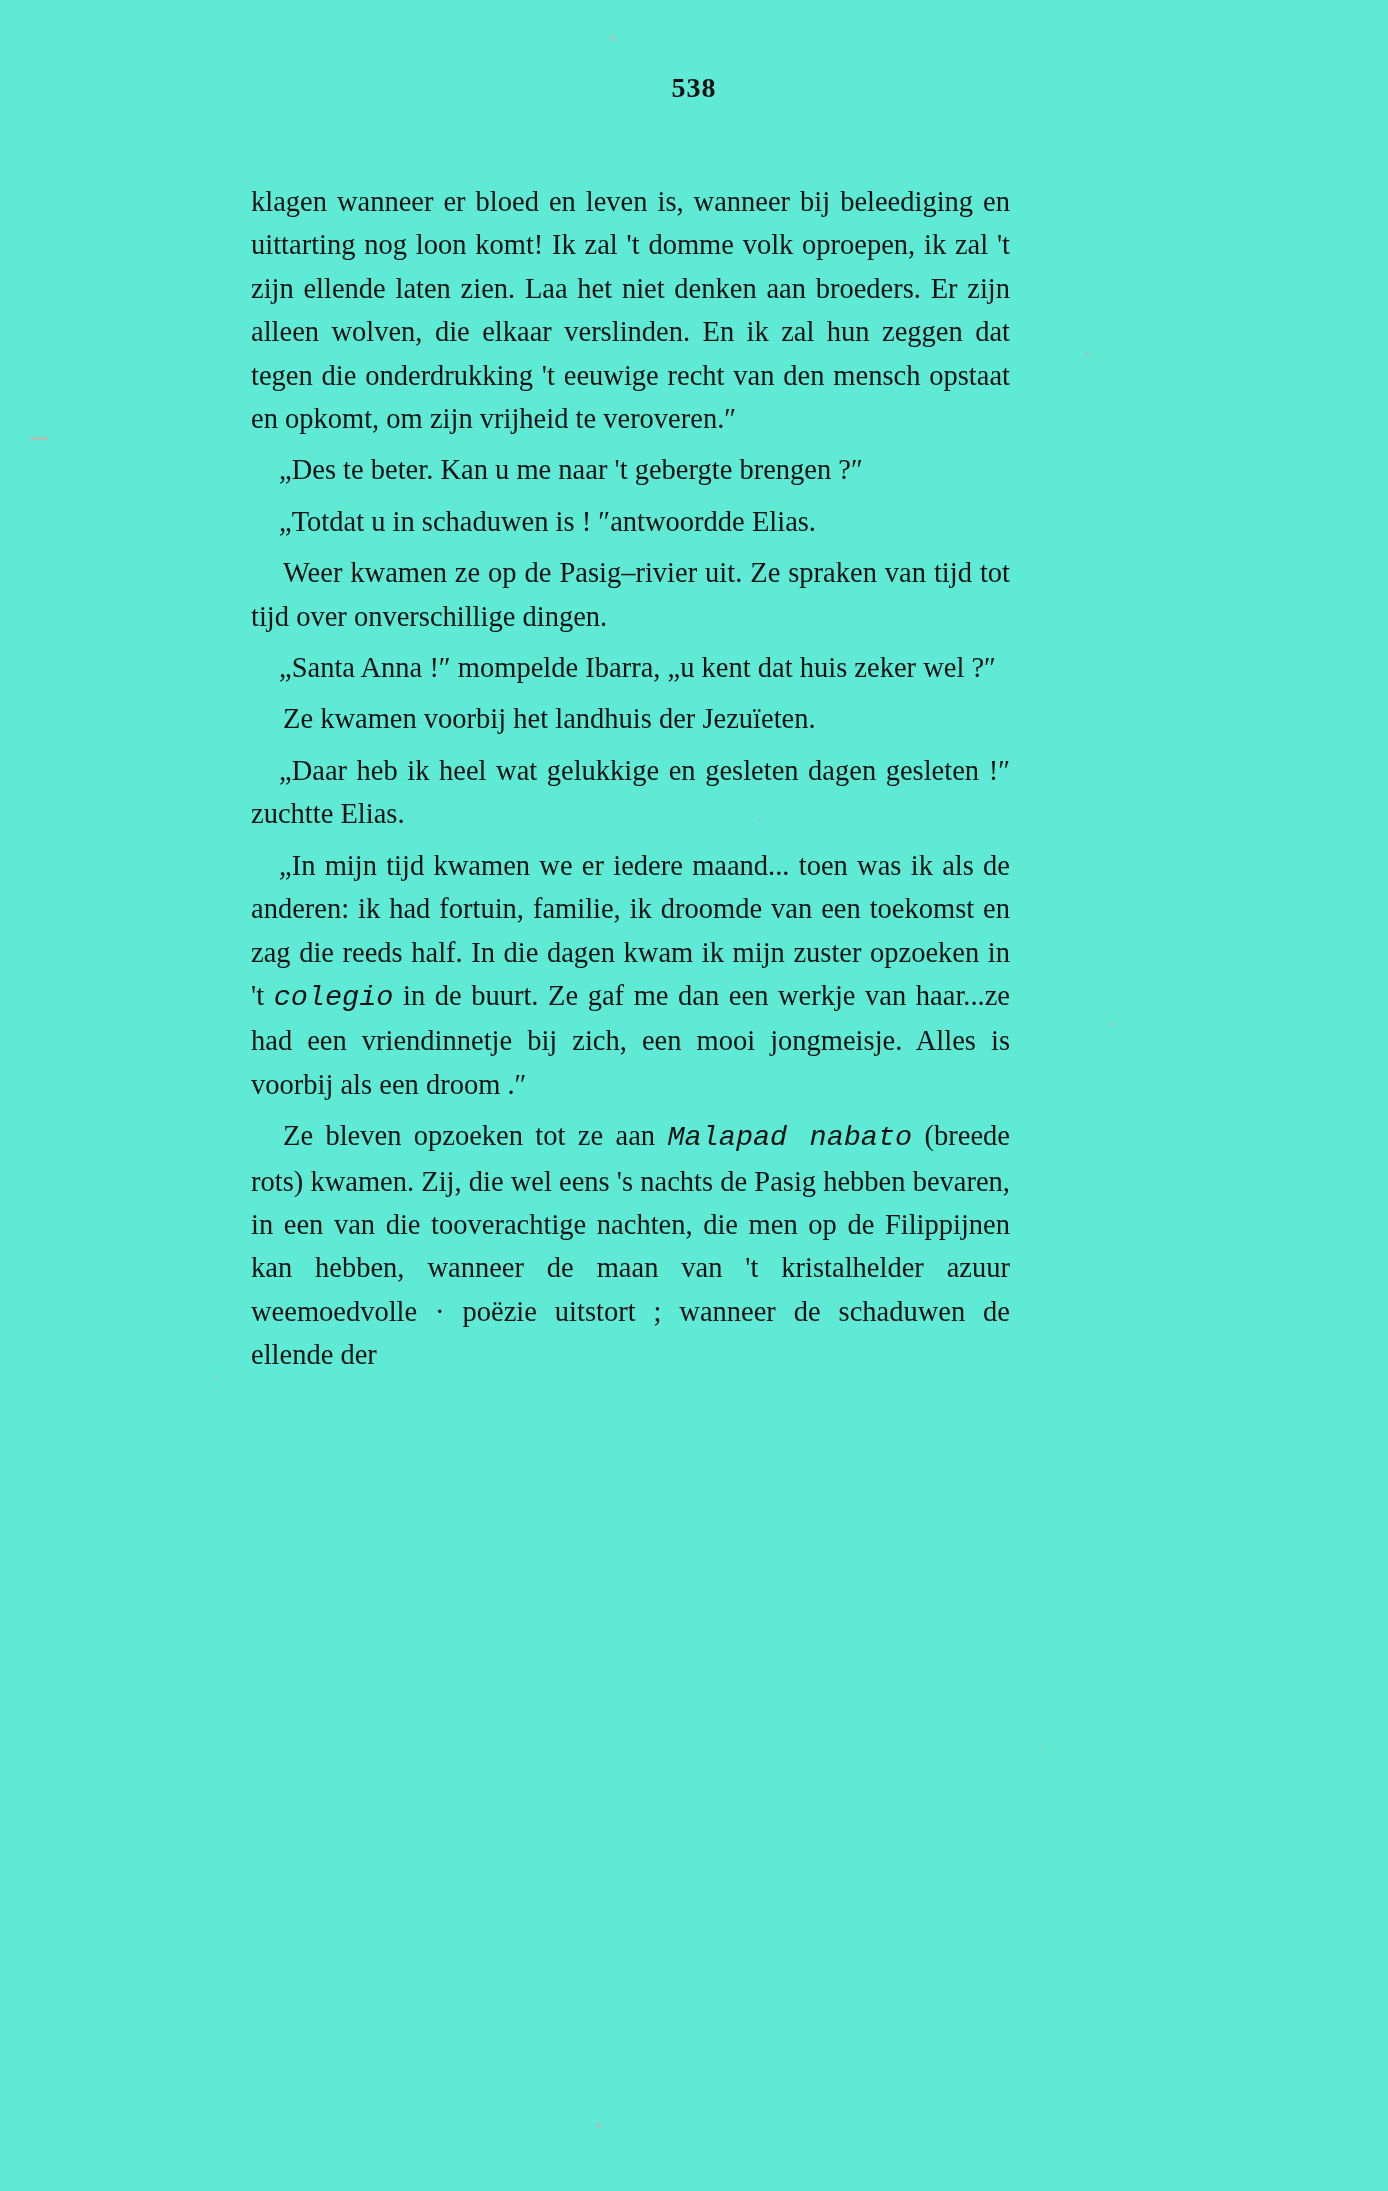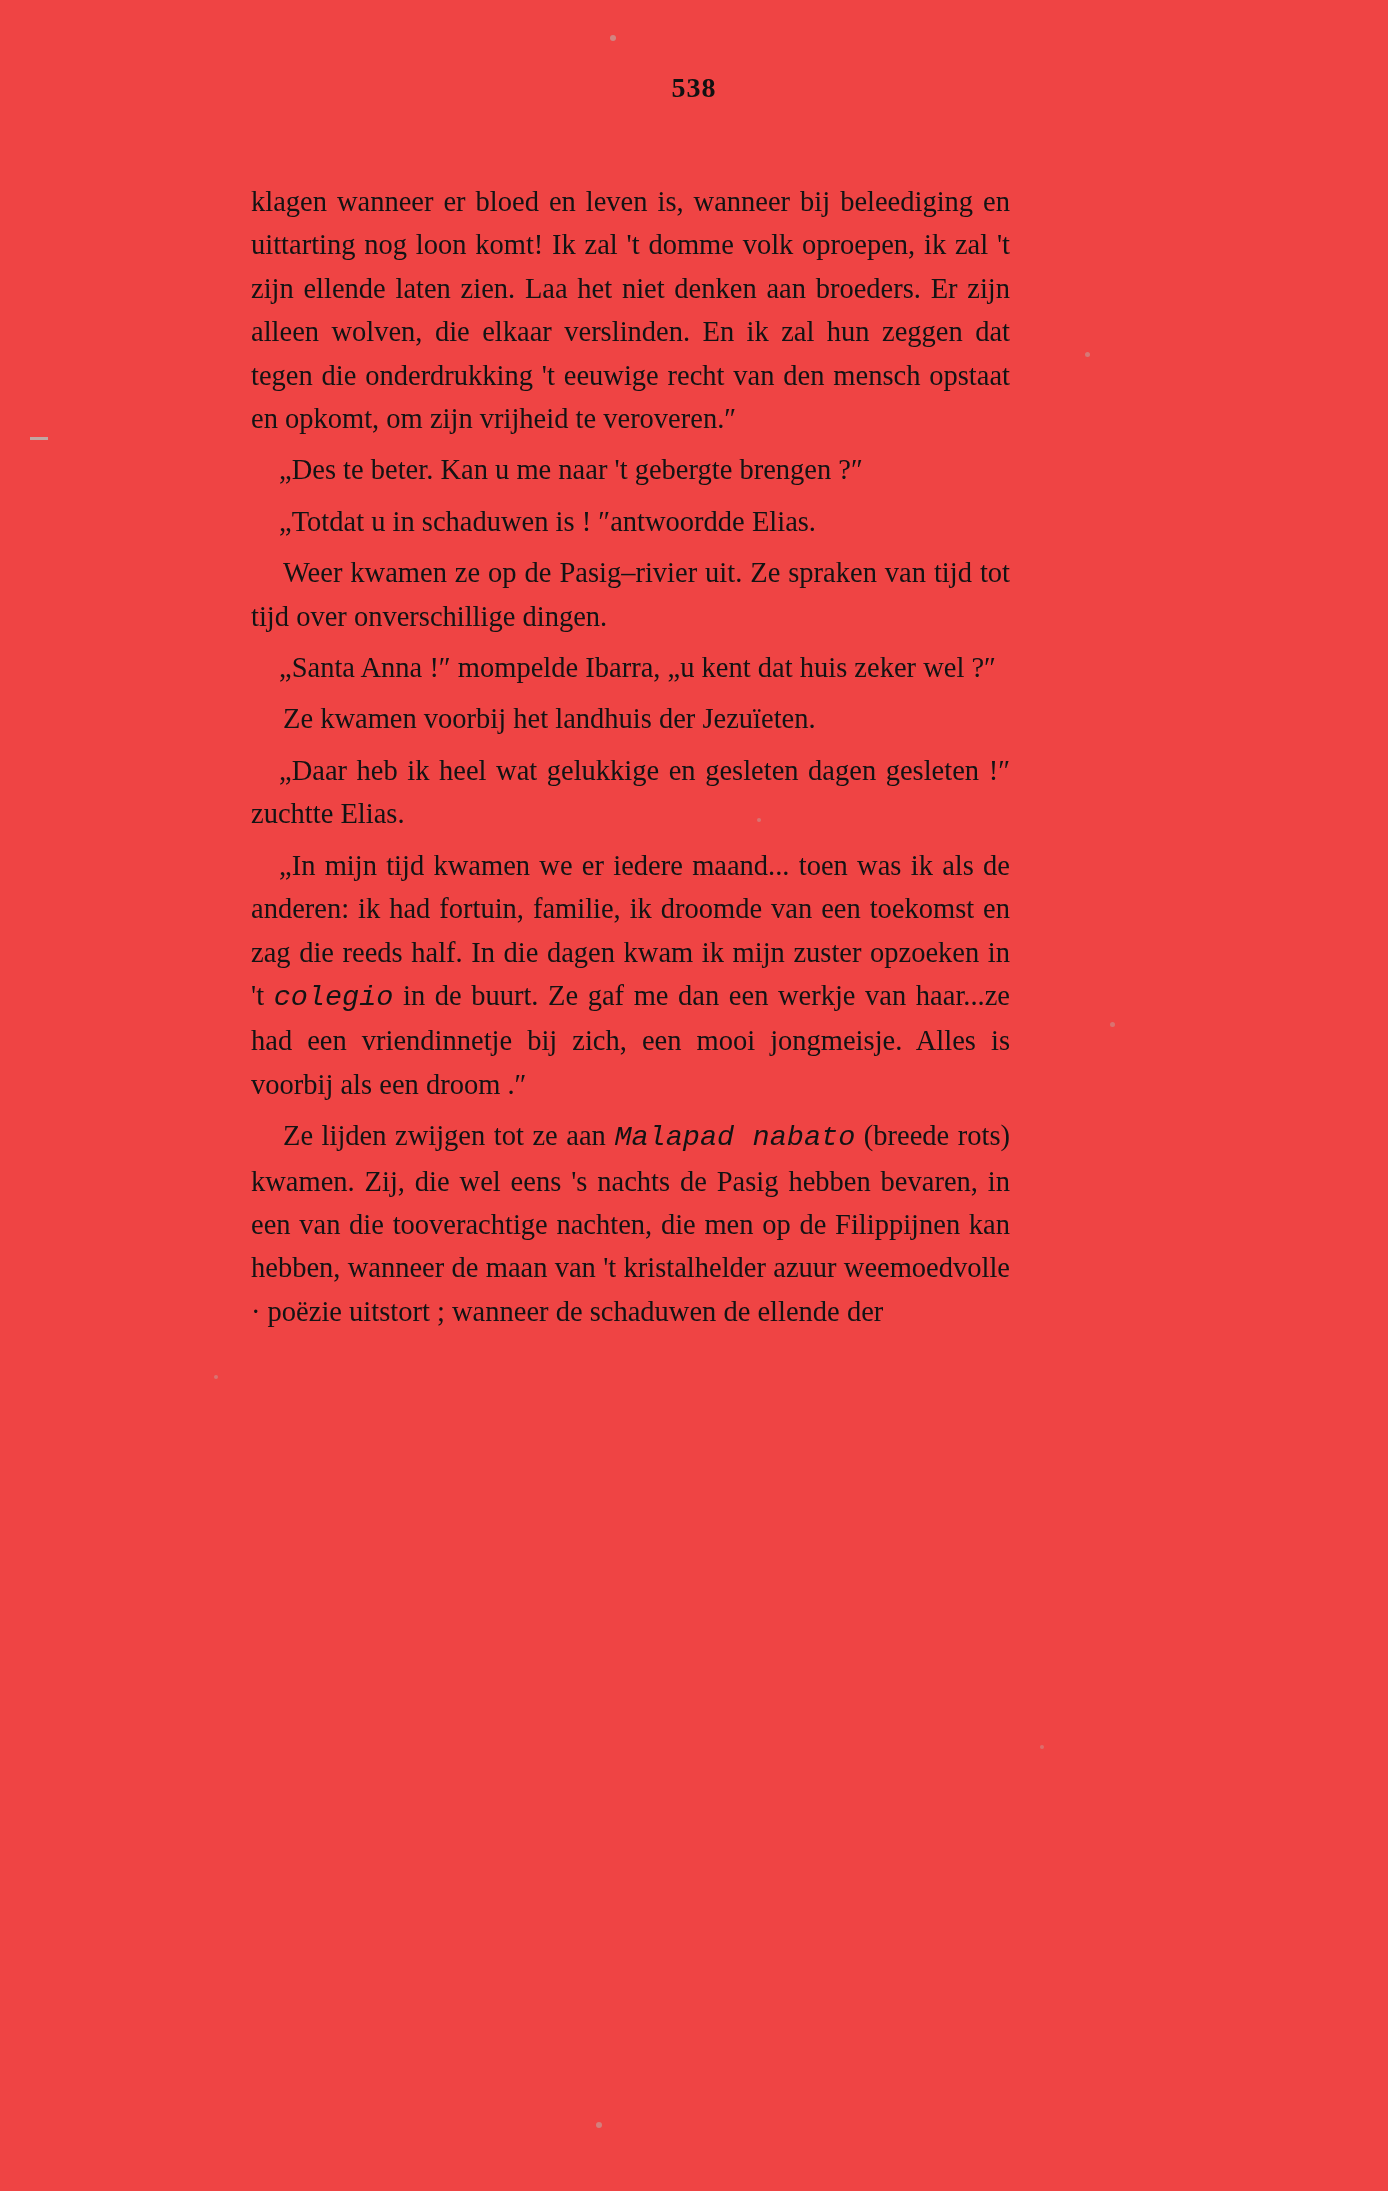--- a/index.html
+++ b/index.html
@@ -13,21 +13,21 @@
     font-family: "Liberation Serif", serif;
     color: #1a1a1a;
     position: relative;
     overflow: hidden;
   }
   .page {
     position: absolute;
     top: 0; left: 0;
     width: 1388px;
     height: 2191px;
-    background: #ef4444;
+    background: #5eead4;
   }
   .page-number {
     position: absolute;
     top: 72px;
     left: 0;
     width: 1388px;
     text-align: center;
     font-family: "Liberation Serif", serif;
     font-weight: bold;
     font-size: 28px;
@@ -150,21 +150,21 @@
 
     <p class="para indent">Ze kwamen voorbij het landhuis der Jezuïeten.</p>
 
     <p class="para quote-open">„Daar heb ik heel wat gelukkige en gesleten dagen gesleten !″ zuchtte Elias.</p>
 
     <p class="para quote-open">
       <span>„In mijn tijd kwamen we er iedere maand... toen was ik als de anderen: ik had fortuin, familie, ik droomde van een toekomst en zag die reeds half. In die dagen kwam ik mijn zuster opzoeken in 't </span><span class="it">colegio</span><span> in de buurt. Ze gaf me dan een werkje van haar...ze had een vriendinnetje bij zich, een mooi jongmeisje. Alles is voorbij als een droom .″</span>
     </p>
 
     <p class="para indent">
-      <span>Ze lijden zwijgen tot ze aan </span><span class="it">Malapad nabato</span><span> (breede rots) kwamen. Zij, die wel eens 's nachts de Pasig hebben bevaren, in een van die tooverachtige nachten, die men op de Filippijnen kan hebben, wanneer de maan van 't kristalhelder azuur weemoedvolle · poëzie uitstort ; wanneer de schaduwen de ellende der</span>
+      <span>Ze bleven opzoeken tot ze aan </span><span class="it">Malapad nabato</span><span> (breede rots) kwamen. Zij, die wel eens 's nachts de Pasig hebben bevaren, in een van die tooverachtige nachten, die men op de Filippijnen kan hebben, wanneer de maan van 't kristalhelder azuur weemoedvolle · poëzie uitstort ; wanneer de schaduwen de ellende der</span>
     </p>
 
   </div>
 
   <div class="artifact art-dash"></div>
   <div class="artifact art-dot-a"></div>
   <div class="artifact art-dot-b"></div>
   <div class="artifact art-dot-c"></div>
   <div class="artifact art-dot-d"></div>
   <div class="artifact art-dot-e"></div>

